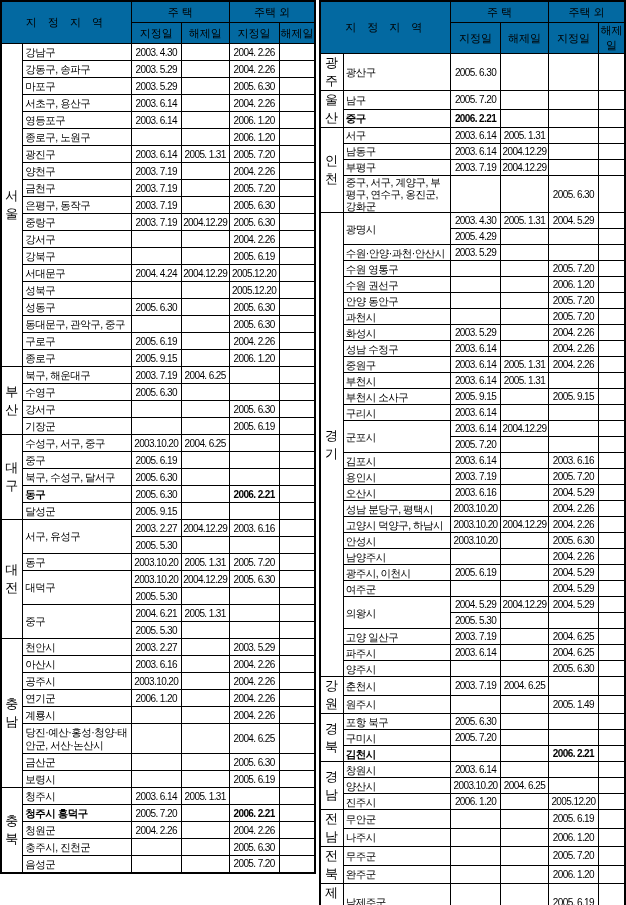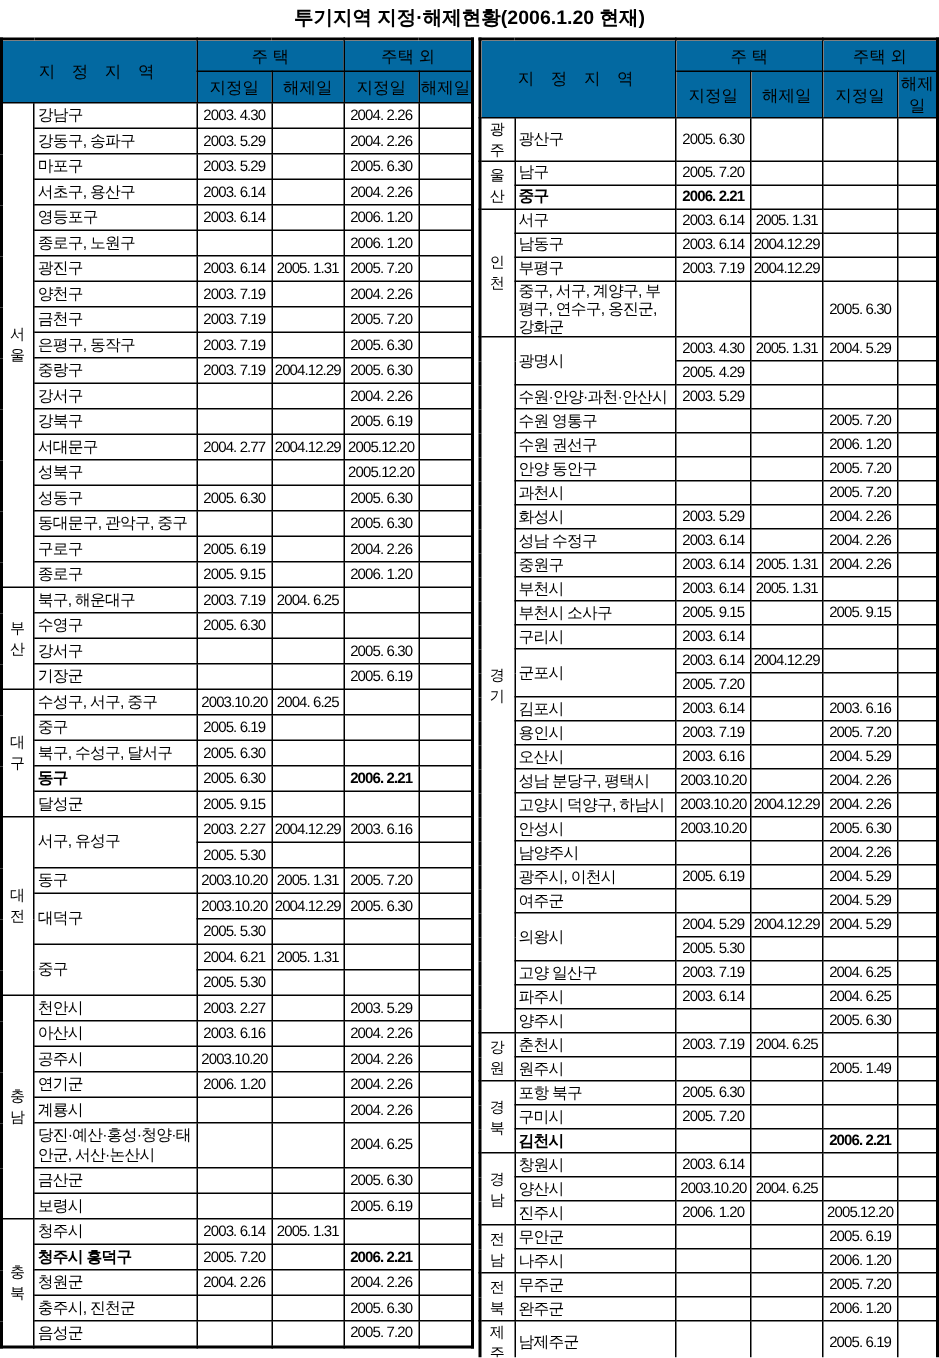--- a/index.html
+++ b/index.html
@@ -16,21 +16,21 @@
   table{border-collapse:collapse;table-layout:fixed;}
   table{border:2px solid #000;}
   td,th{border:1px solid #000;padding:0;overflow:hidden;}
   thead td{
     background:#0369a1;text-align:center;font-size:11px;
     height:20px;font-weight:normal;
   }
   td.hd-region{letter-spacing:4px;}
   td.hd-sub{letter-spacing:0px;}
   td.group{
-    text-align:center;font-size:10px;letter-spacing:1px;
+    text-align:center;font-size:13px;letter-spacing:1px;
     vertical-align:middle;background:#fff;
   }
   td.name{
     font-size:10.5px;padding:0 2px;text-align:left;
     vertical-align:middle;line-height:1.15;letter-spacing:-0.5px;
     white-space:normal;
   }
   td.date{
     font-size:10px;text-align:center;vertical-align:middle;
     letter-spacing:-0.6px;white-space:nowrap;padding:0 1px;
@@ -38,21 +38,20 @@
   .bold{font-weight:bold;}
   .t-left tbody tr{height:17px;}
   .t-left tbody tr.tall{height:30px;}
   .t-right tbody tr{height:16px;}
   .t-right tbody tr.tall{height:29px;}
 </style>
 </head>
 <body>
 
 <div class="page">
-  <div class="title">투기지역 지정·해제현황(2006.1.20 현재)</div>
   <div class="tables">
 
     <table class="t-left">
       <colgroup>
         <col style="width:22px">
           <col style="width:111px">
           <col style="width:50px">
         <col style="width:48px">
           <col style="width:50px">
           <col style="width:37px">
@@ -158,21 +157,21 @@
           </tr>
           <tr>
             <td class="name">강북구</td>
             <td class="date"></td>
             <td class="date"></td>
             <td class="date">2005. 6.19</td>
             <td class="date"></td>
           </tr>
           <tr>
             <td class="name">서대문구</td>
-            <td class="date">2004. 2.77</td>
+            <td class="date">2004. 4.24</td>
             <td class="date">2004.12.29</td>
             <td class="date">2005.12.20</td>
             <td class="date"></td>
           </tr>
           <tr>
             <td class="name">성북구</td>
             <td class="date"></td>
             <td class="date"></td>
             <td class="date">2005.12.20</td>
             <td class="date"></td>

